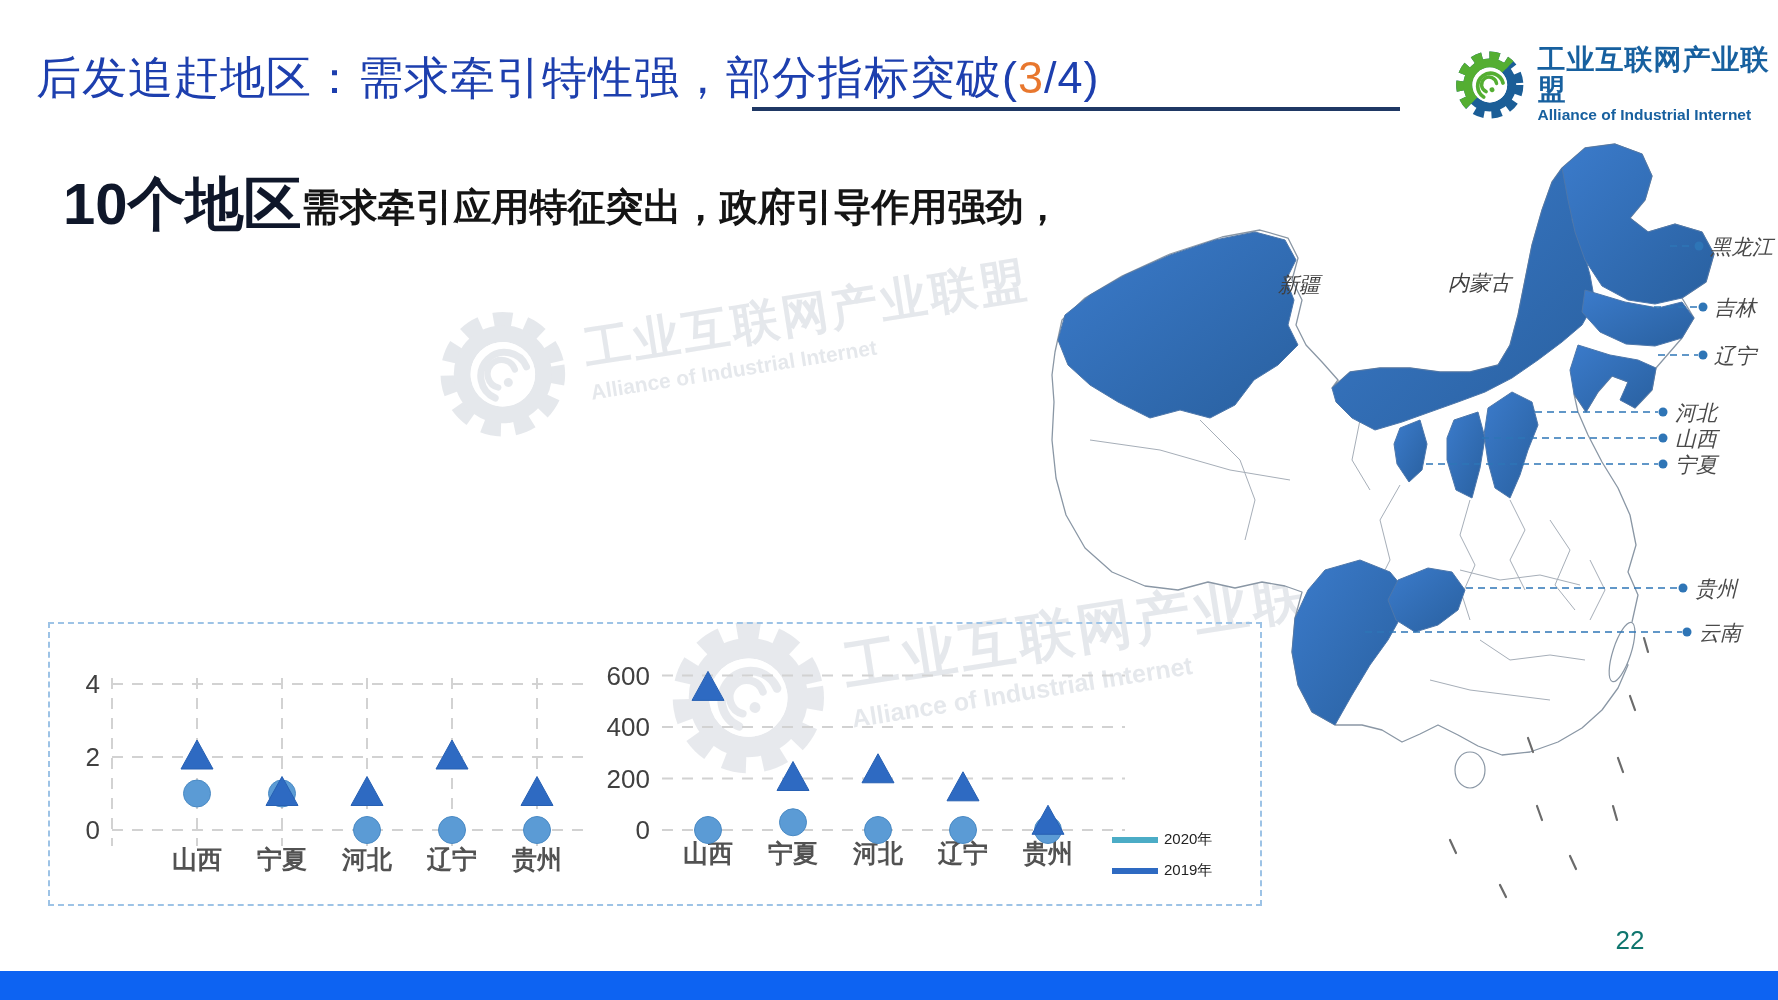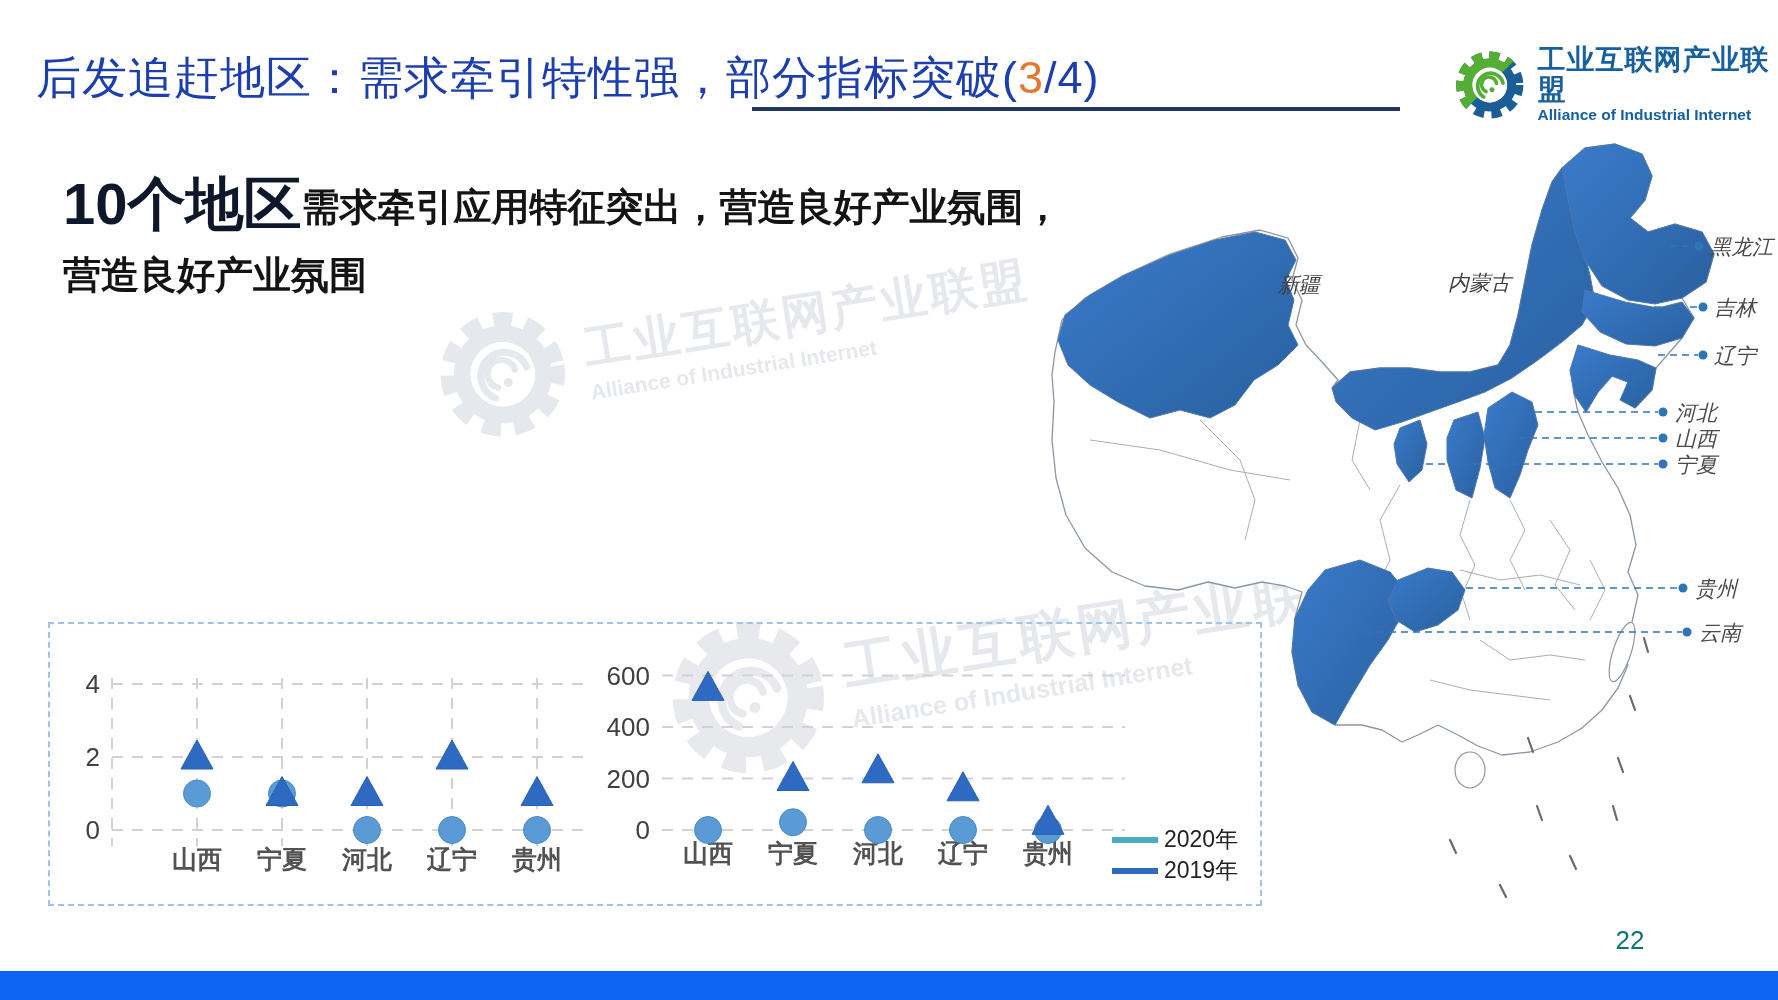--- a/index.html
+++ b/index.html
@@ -24,21 +24,21 @@
   .bullet:before{content:"•";position:absolute;left:2px;top:0;color:#333;}
   .bullet .em{color:#2e74b5;font-weight:bold;}
   
   .panel{position:absolute;left:48px;top:622px;width:1214px;height:284px;border:2px dashed #9dc3e6;box-sizing:border-box;background:transparent;}
   .scatter{position:absolute;}
   #chart1{left:60px;top:650px;width:540px;height:235px;}
   #chart2{left:600px;top:640px;width:560px;height:245px;}
   .legend{position:absolute;left:1112px;top:824px;}
   .legend-row{display:flex;align-items:center;height:31px;}
   .legend-swatch{width:46px;height:6px;margin-right:6px;}
-  .legend-label{font-size:23px;color:#222;}
+  .legend-label{font-size:15px;color:#222;}
   
   .map{position:absolute;left:1030px;top:140px;width:748px;height:760px;}
   .map text{font-family:"Liberation Serif","DejaVu Serif",serif;font-style:italic;}
   .map .inline-label{font-size:21px;fill:#3f3f3f;}
   .map .callout-label{font-size:21px;fill:#4a4a4a;}
   
   .wm{position:absolute;display:flex;align-items:center;opacity:0.42;transform:rotate(-9deg);pointer-events:none;}
   .wm-1{left:430px;top:268px;}
   .wm-2{left:660px;top:570px;}
   .wm-text{margin-left:14px;color:#c3c9d2;}
@@ -112,22 +112,21 @@
         <path d="M42,56 A10,10 0 1 1 59,52" stroke-width="4.5"></path>
         <circle cx="50" cy="57" r="3.2" fill="#54ae32" stroke="none"></circle>
       </g>
     </svg>
     <div class="logo-text">
       <div class="logo-cn">工业互联网产业联盟</div>
       <div class="logo-en">Alliance of Industrial Internet</div>
     </div>
   </div>
 
-  <div class="headline"><span class="big">10个地区</span><span class="rest">需求牵引应用特征突出，营造良好产业氛围，</span></div>
-  <div class="headline2">营造良好产业氛围</div>
+  <div class="headline"><span class="big">10个地区</span><span class="rest">需求牵引应用特征突出，政府引导作用强劲，</span></div>
 
 
   <div class="panel"></div>
   <svg id="chart1" class="scatter" viewBox="0 0 540 235">
       <line x1="52" y1="28" x2="52" y2="196" stroke="#d2d2d2" stroke-width="2" stroke-dasharray="11 9"></line>
       <line x1="137" y1="28" x2="137" y2="196" stroke="#d2d2d2" stroke-width="2" stroke-dasharray="11 9"></line>
       <line x1="222" y1="28" x2="222" y2="196" stroke="#d2d2d2" stroke-width="2" stroke-dasharray="11 9"></line>
       <line x1="307" y1="28" x2="307" y2="196" stroke="#d2d2d2" stroke-width="2" stroke-dasharray="11 9"></line>
       <line x1="392" y1="28" x2="392" y2="196" stroke="#d2d2d2" stroke-width="2" stroke-dasharray="11 9"></line>
       <line x1="477" y1="28" x2="477" y2="196" stroke="#d2d2d2" stroke-width="2" stroke-dasharray="11 9"></line>

